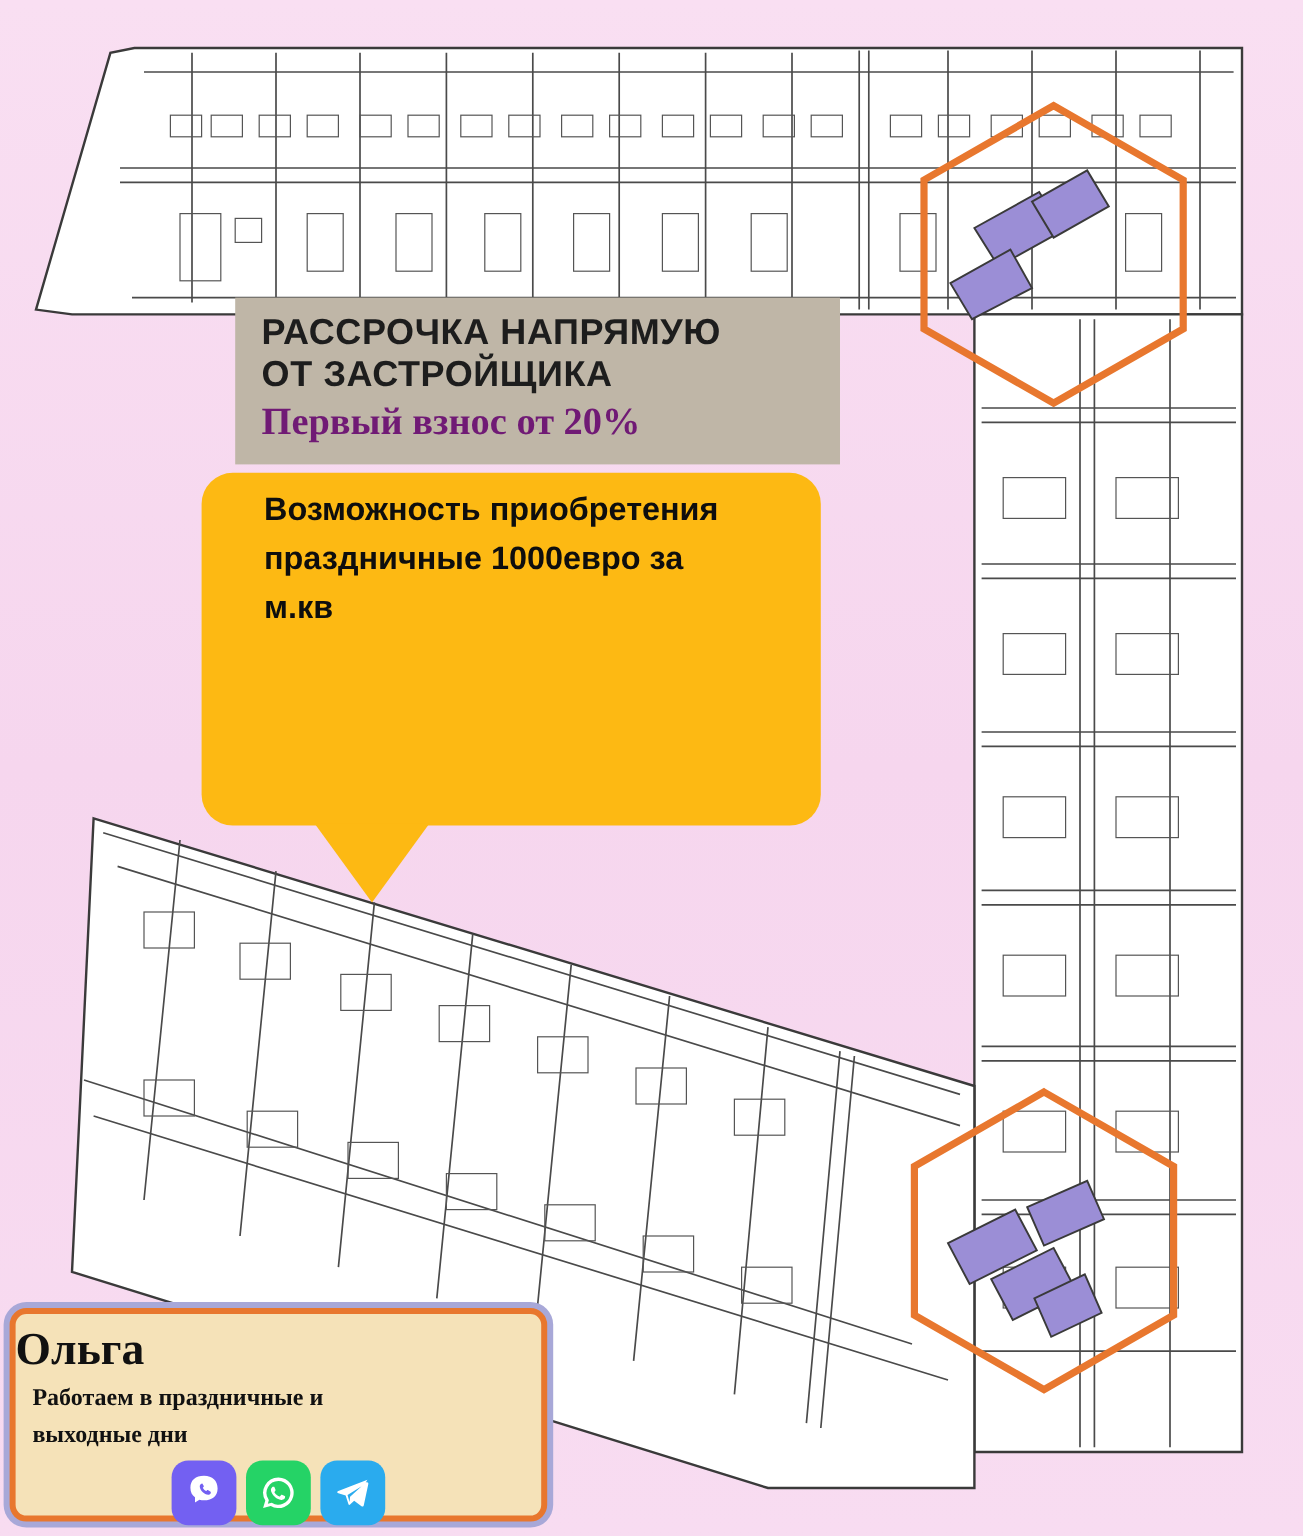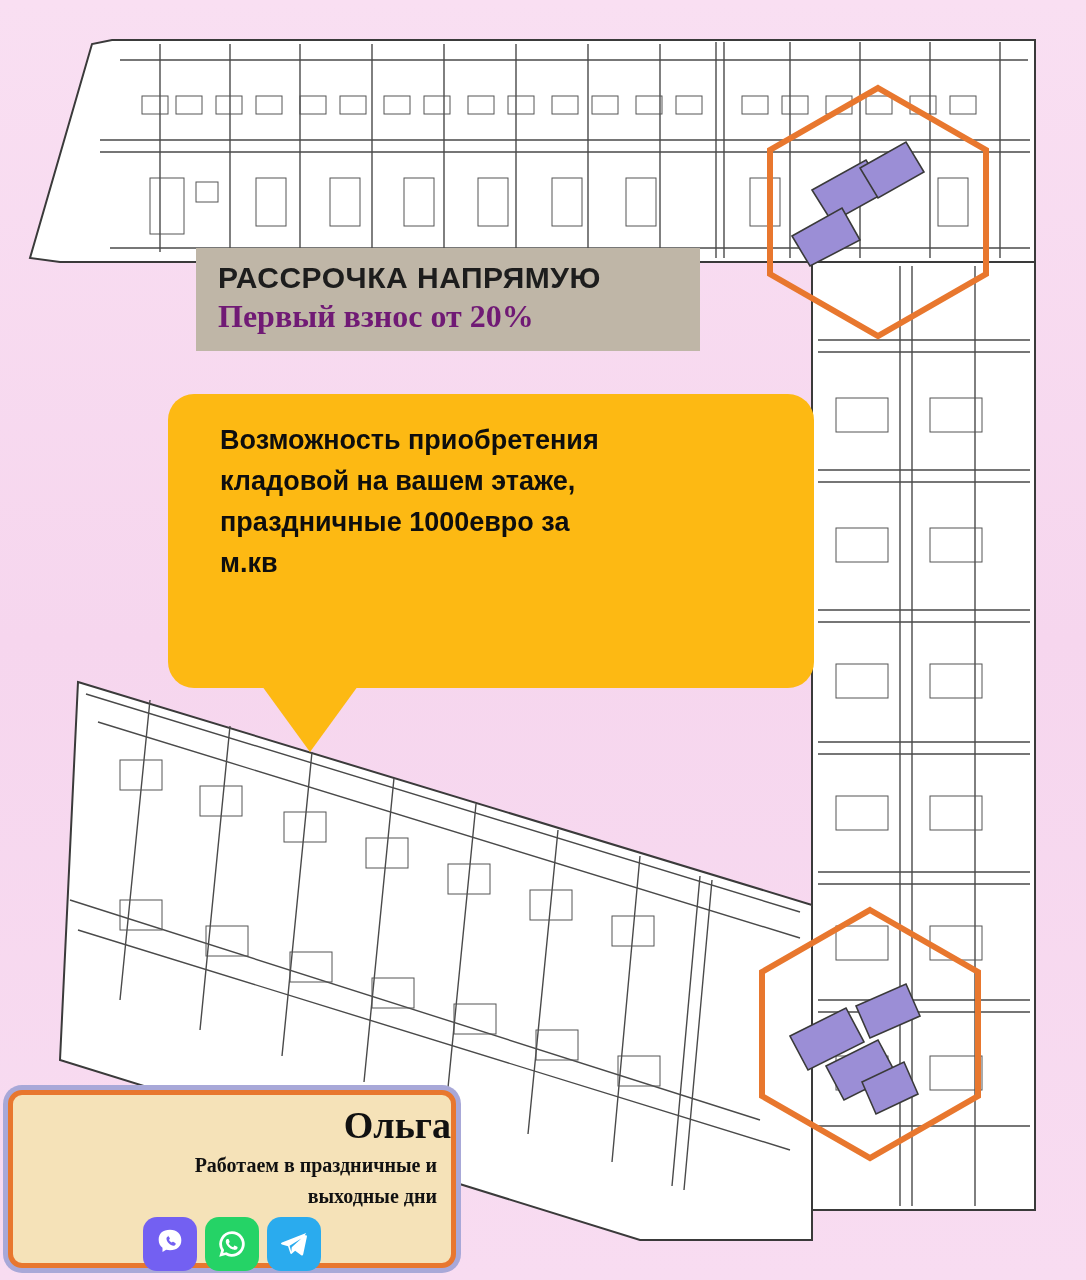--- a/index.html
+++ b/index.html
@@ -54,26 +54,26 @@
     line-height: 1.2;
     margin-top: 2px;
     white-space: nowrap;
   }
 
   
   .bubble {
     position: absolute;
     left: 168px;
     top: 394px;
-    width: 646px;
+    width: 516px;
     height: 294px;
     background: #fdb913;
     border-radius: 26px;
     box-sizing: border-box;
-    padding: 26px 34px 10px 52px;
+    padding: 10px 34px 10px 52px;
   }
   .bubble p {
     margin: 0;
     font-weight: bold;
     font-size: 27px;
     color: #0e0e0e;
     line-height: 1.52;
   }
   .bubble .gap {
     height: 30px;
@@ -94,21 +94,21 @@
     position: absolute;
     left: 8px;
     top: 1090px;
     width: 448px;
     height: 178px;
     background: #f5e2b8;
     border: 5px solid #e8772e;
     border-radius: 14px;
     box-sizing: border-box;
     box-shadow: 0 0 0 5px #a8a8d8;
-    text-align: right;
+    text-align: left;
   }
   .contact-name {
     font-family: "Liberation Serif", serif;
     font-weight: bold;
     font-size: 38px;
     color: #111;
     margin-top: 10px;
     line-height: 1.1;
   }
   .contact-sub {
@@ -253,26 +253,26 @@
         <polygon points="862,1082 904,1062 918,1094 876,1114"></polygon>
       </g>
 
       <polygon points="878,88 986,150 986,274 878,336 770,274 770,150" fill="none" stroke="#e8772e" stroke-width="6"></polygon>
       <polygon points="870,910 978,972 978,1096 870,1158 762,1096 762,972" fill="none" stroke="#e8772e" stroke-width="6"></polygon>
     </svg>
   </div>
 
   <div class="banner-installment">
     <div class="l1">РАССРОЧКА НАПРЯМУЮ</div>
+    <div class="l2">ОТ ЗАСТРОЙЩИКА</div>
     <div class="l3">Первый взнос от 20%</div>
   </div>
 
   <div class="bubble">
     <p>Возможность приобретения</p>
-    <p>кладовой на вашем этаже,</p>
     <p>праздничные 1000евро за</p>
     <p>м.кв</p>
     <div class="gap"></div>
   </div>
   <div class="bubble-tail"></div>
 
   <div class="contact-card">
     <div class="contact-name">Ольга</div>
     <div class="contact-sub">Работаем в праздничные и</div>
     <div class="contact-sub">выходные дни</div>

